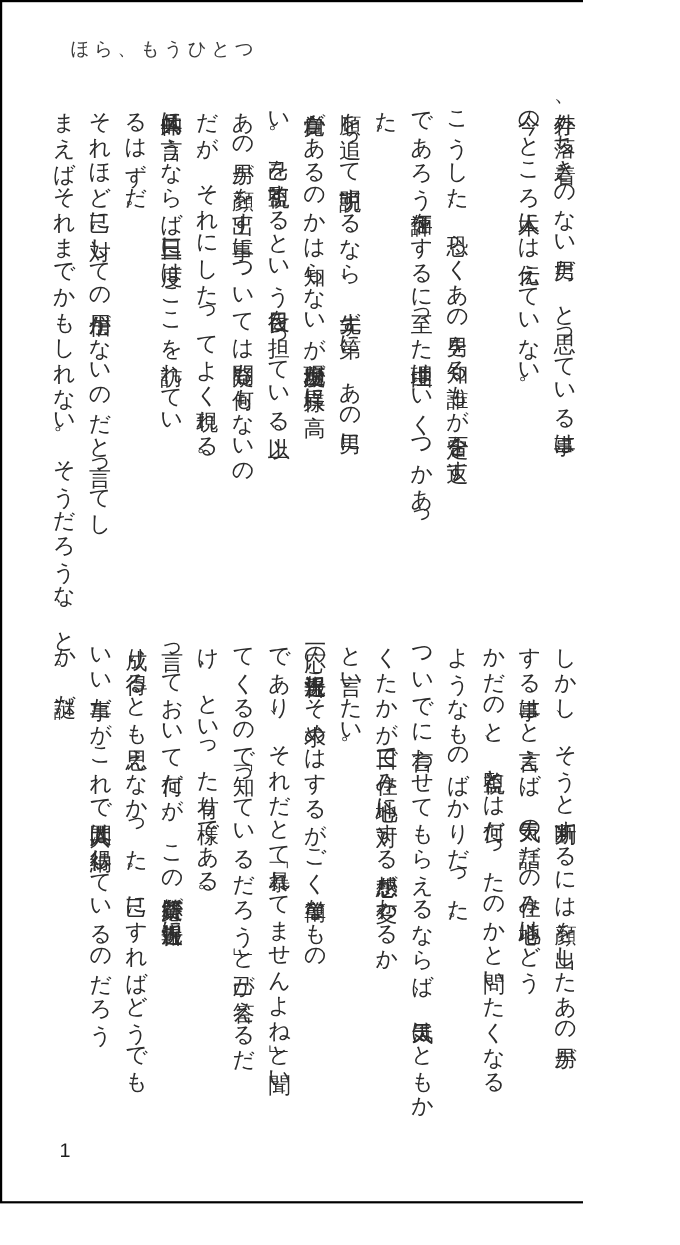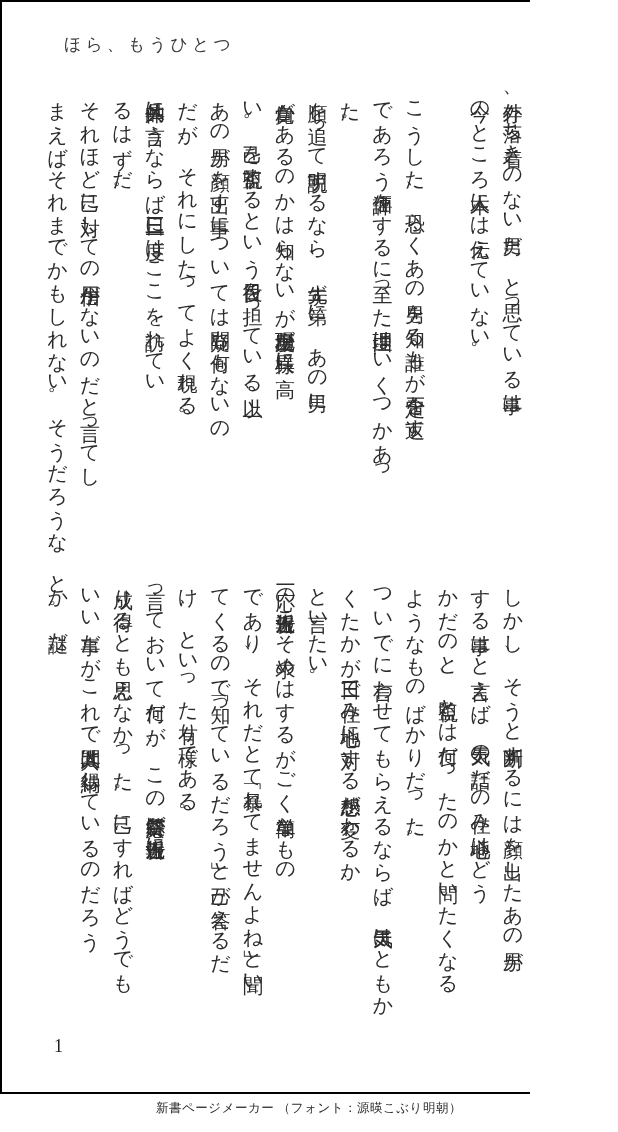--- a/index.html
+++ b/index.html
@@ -5,21 +5,21 @@
   html, body {
     margin: 0;
     padding: 0;
     background: #ffffff;
   }
   #stage {
     position: relative;
     width: 530px;
     height: 1132px;
     background: #ffffff;
-    font-family: Liberation Serif, serif;
+    font-family: Liberation Sans, sans-serif;
     color: #2f2f2f;
     overflow: hidden;
   }
   
   .page-frame {
     position: absolute;
     left: 0;
     top: 0;
     width: 614px;
     height: 1090px;
@@ -127,15 +127,14 @@
       <p class="line">言っておいて何だが、この質疑応答が近況報告に</p>
       <p class="line">成り得るとも思えなかった。己にすればどうでも</p>
       <p class="line">いい事だがこれで人間共は納得しているのだろう</p>
       <p class="line">か。謎だ。</p>
     </section>
 
     <div class="page-number">1</div>
 
   </div>
 
-  <div class="footer-caption">新書ページメーカー （フォント：源暎こぶり明朝）</div>
 
 </div>
 
 </body></html>

